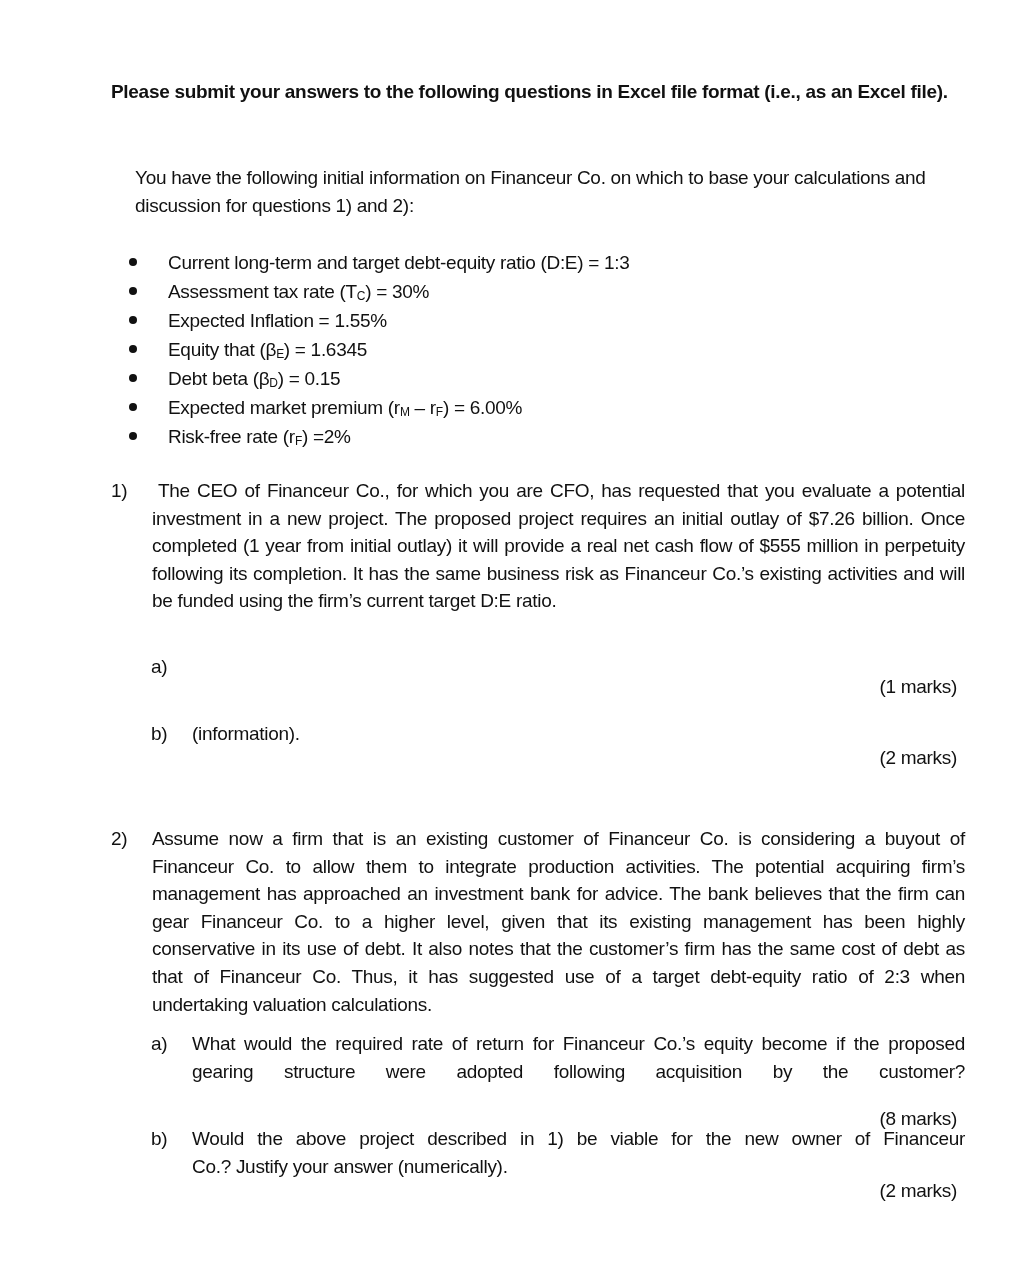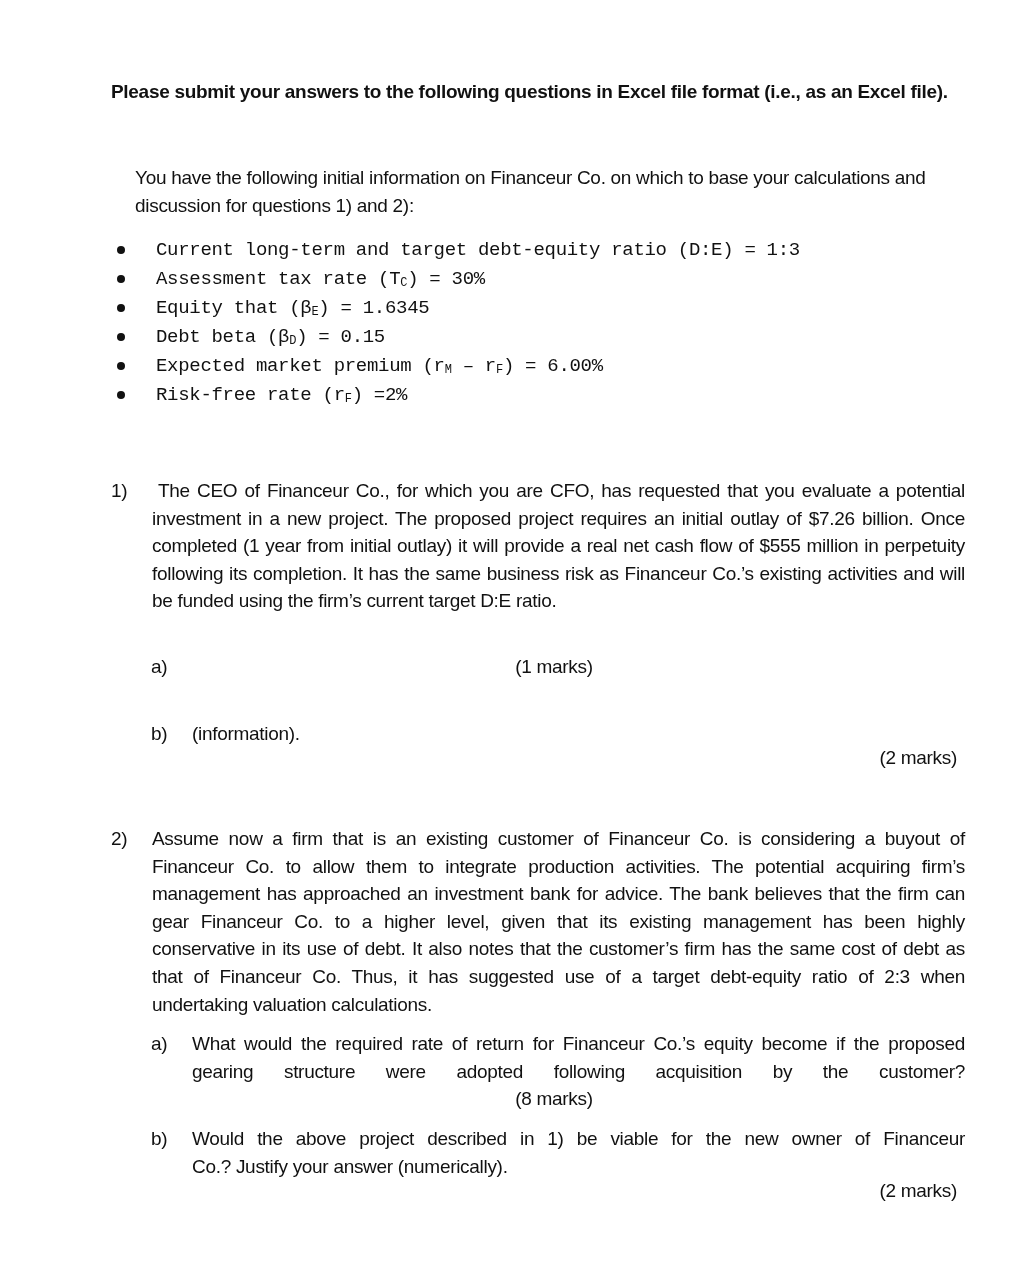--- a/index.html
+++ b/index.html
@@ -15,21 +15,21 @@
     }
     .instr {
       position: absolute; left: 111px; top: 78px; width: 860px;
       font-size: 19px; font-weight: bold; line-height: 28px; letter-spacing: -0.3px;
     }
     .intro {
       position: absolute; left: 111px; top: 164px; width: 860px;
       font-size: 19px; line-height: 28px; letter-spacing: -0.3px; margin-left: 24px;
     }
     .givens {
-      position: absolute; left: 111px; top: 232px; margin: 4px; padding: 0; list-style: none; font-family: Liberation Mono, monospace;
+      position: absolute; left: 111px; top: 232px; margin: 16px; padding: 0; list-style: none;
     }
     .givens li {
       position: relative; height: 29px; line-height: 29px;
       font-size: 19px; letter-spacing: -0.3px; padding-left: 41px; white-space: nowrap;
     }
     .givens .bullet {
       position: absolute; left: 2px; top: 10px; width: 8px; height: 8px;
       border-radius: 50%; background: #111;
     }
     .givens sub { font-size: 12px; vertical-align: -2px; }
@@ -39,41 +39,45 @@
     }
     .q .num { position: absolute; left: 0; top: 0; }
     .q .body { margin-left: 41px; text-align: justify; }
     .sub {
       position: absolute; left: 151px; width: 814px;
       font-size: 19px; line-height: 27.6px; letter-spacing: -0.3px;
     }
     .sub .lbl { position: absolute; left: 0; top: 0; }
     .sub .body { margin-left: 41px; text-align: justify; text-align-last: justify; }
     .sub .body.nolast { text-align-last: left; }
-    .marks { text-align: center; padding-right: 8px; }
+    .marks { text-align: right; padding-right: 8px; margin-top: 20px; }
     .marks-inline { position: absolute; right: 8px; margin-top: 24px; }
   </style>
 </head>
 <body>
 
 <div class="page">
 
 
   <div class="instr">Please submit your answers to the following questions in Excel file format (i.e., as an Excel file).</div>
 
   <div class="intro">You have the following initial information on Financeur Co. on which to base your calculations and discussion for questions 1) and 2):</div>
 
   <ul class="givens">
     <li>
       <span class="bullet"></span>
       <span>Current long-term and target debt-equity ratio (D:E) = 1:3</span>
     </li>
     <li>
       <span class="bullet"></span>
       <span>Assessment tax rate (T</span><sub>C</sub><span>) = 30%</span>
+    </li>
+    <li>
+      <span class="bullet"></span>
+      <span>Expected Inflation = 1.55%</span>
     </li>
     <li>
       <span class="bullet"></span>
       <span>Equity that (β</span><sub>E</sub><span>) = 1.6345</span>
     </li>
     <li>
       <span class="bullet"></span>
       <span>Debt beta (β</span><sub>D</sub><span>) = 0.15</span>
     </li>
     <li>

